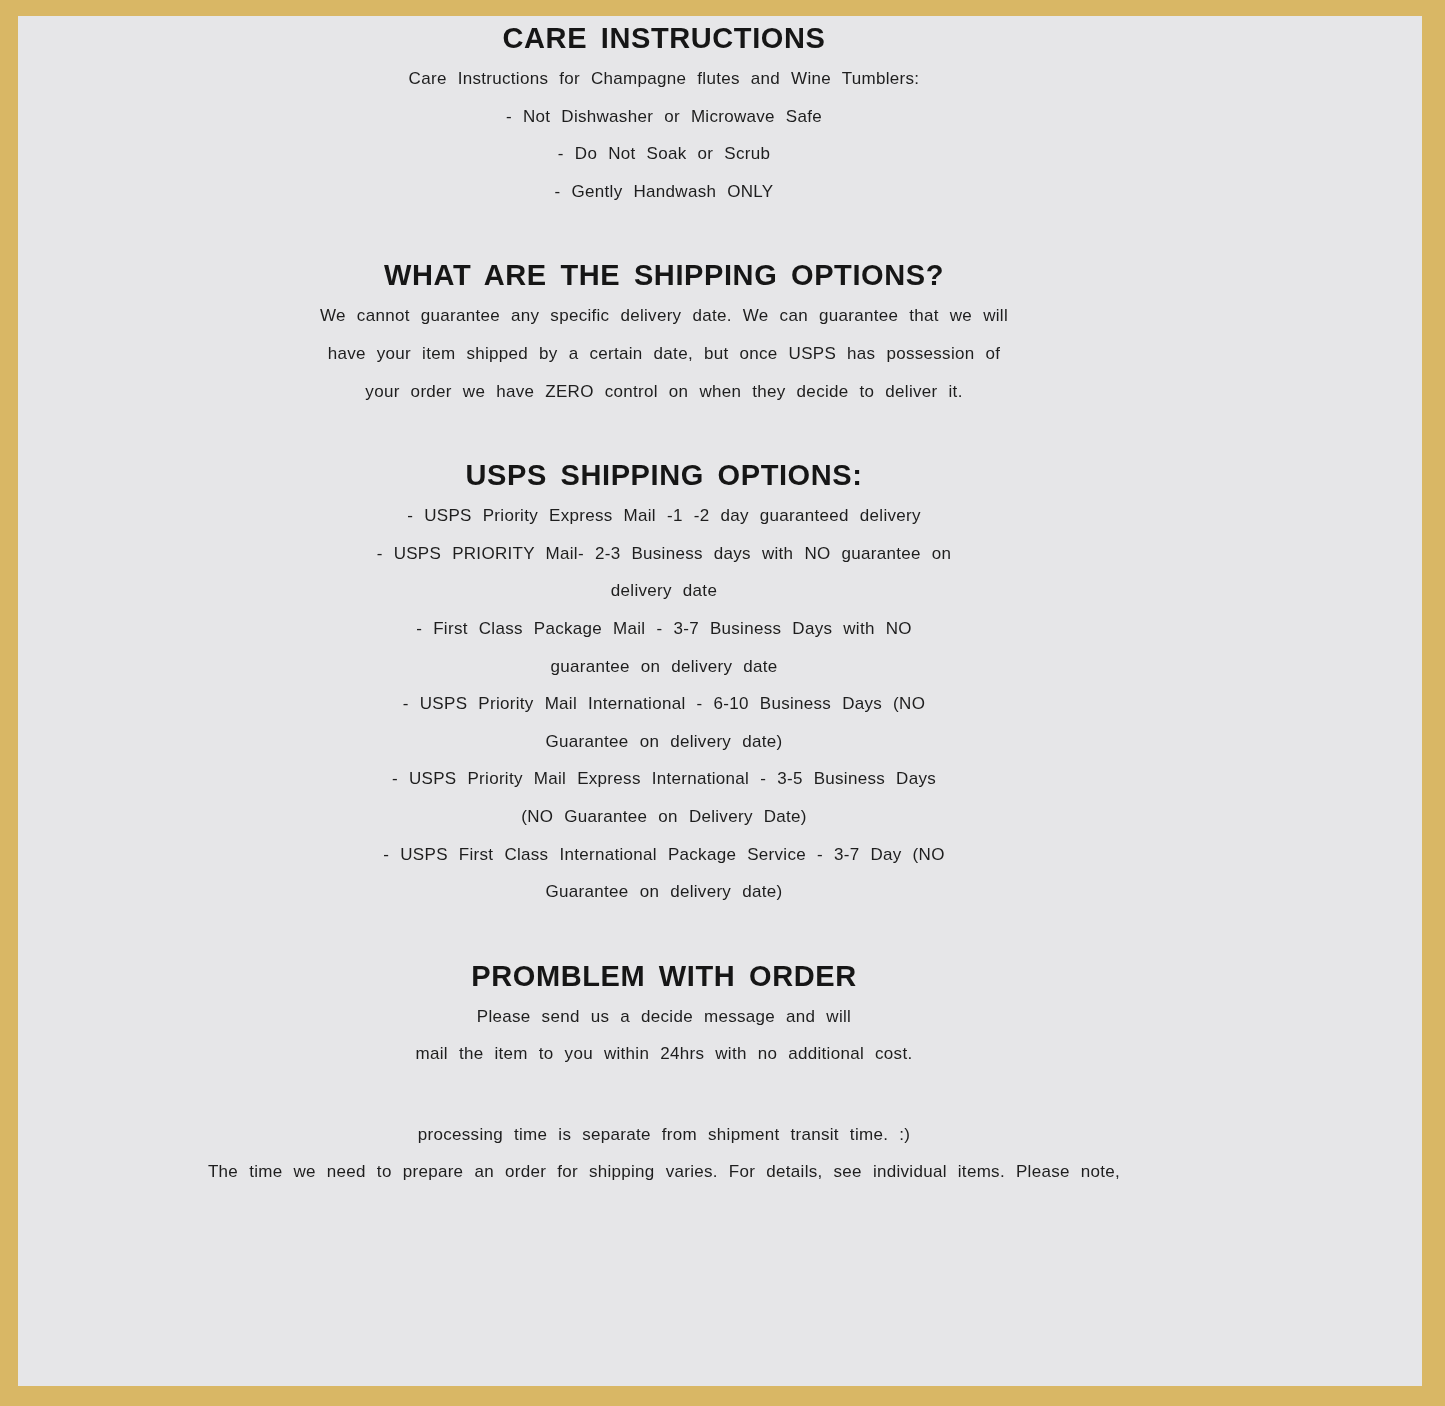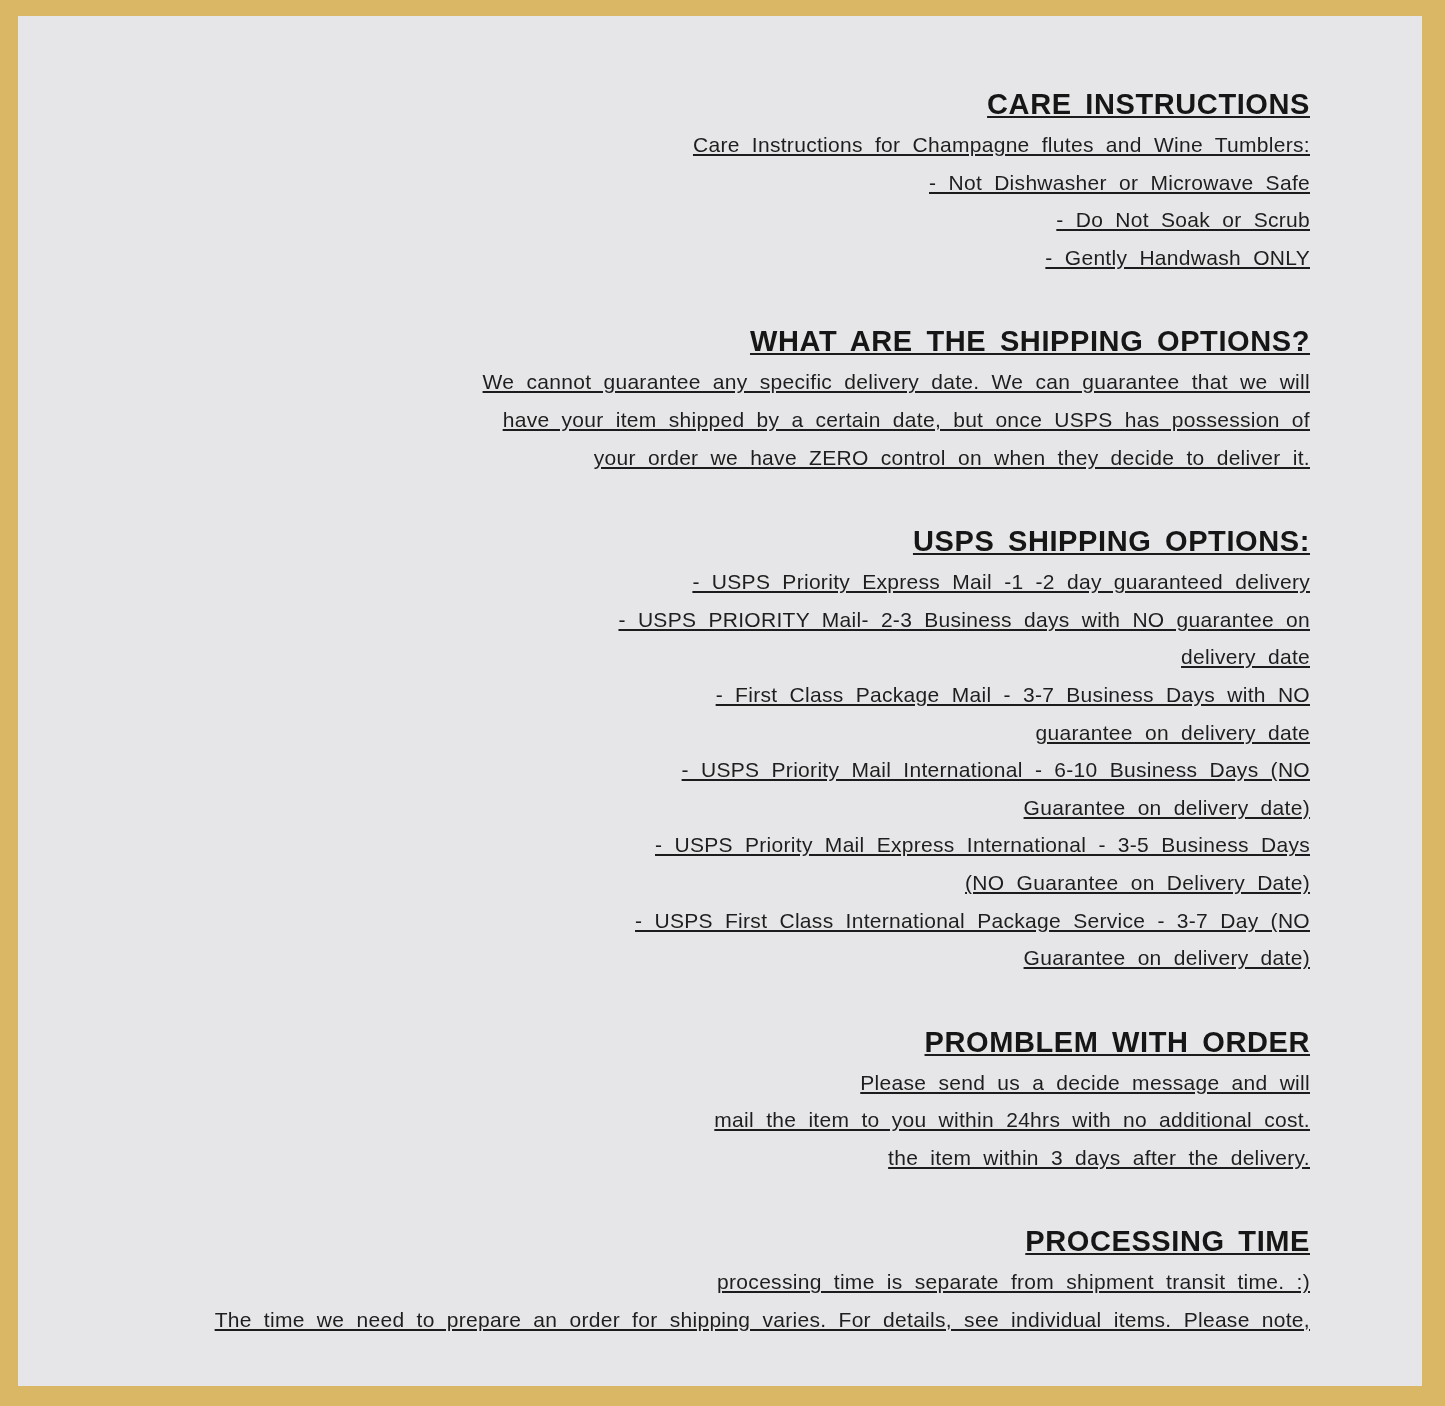--- a/index.html
+++ b/index.html
@@ -19,39 +19,37 @@
     height: 1406px;
     border-style: solid;
     border-color: var(--border-color);
     border-width: 16px 23px 20px 18px;
     background: var(--bg-color);
     overflow: hidden;
   }
   .content {
     width: 100%;
     height: 100%;
-    padding-top: 66px;
     padding-right: 112px;
-    text-align: right;
+    text-align: center;
     color: var(--text-color);
-    text-decoration: underline;
   }
   .section + .section {
     margin-top: 43px;
   }
   .heading {
     font-size: 29px;
     font-weight: bold;
     line-height: 44px;
     letter-spacing: 0.6px;
     word-spacing: 5px;
     color: #161616;
   }
   .line {
-    font-size: 21px;
+    font-size: 17px;
     line-height: 37.6px;
     letter-spacing: 0.3px;
     word-spacing: 6px;
     color: #1e1e1e;
   }
 </style>
 </head>
 <body>
 
 <div class="frame">
@@ -84,23 +82,21 @@
       <div class="line">- USPS Priority Mail Express International - 3-5 Business Days</div>
       <div class="line">(NO Guarantee on Delivery Date)</div>
       <div class="line">- USPS First Class International Package Service - 3-7 Day (NO</div>
       <div class="line">Guarantee on delivery date)</div>
     </div>
 
     <div class="section">
       <div class="heading">PROMBLEM WITH ORDER</div>
       <div class="line">Please send us a decide message and will</div>
       <div class="line">mail the item to you within 24hrs with no additional cost.</div>
-      <div class="line">the item within 3 days after the delivery.</div>
     </div>
 
     <div class="section">
-      <div class="heading">PROCESSING TIME</div>
       <div class="line">processing time is separate from shipment transit time. :)</div>
       <div class="line">The time we need to prepare an order for shipping varies. For details, see individual items. Please note,</div>
     </div>
 
   </div>
 </div>
 
 </body></html>

